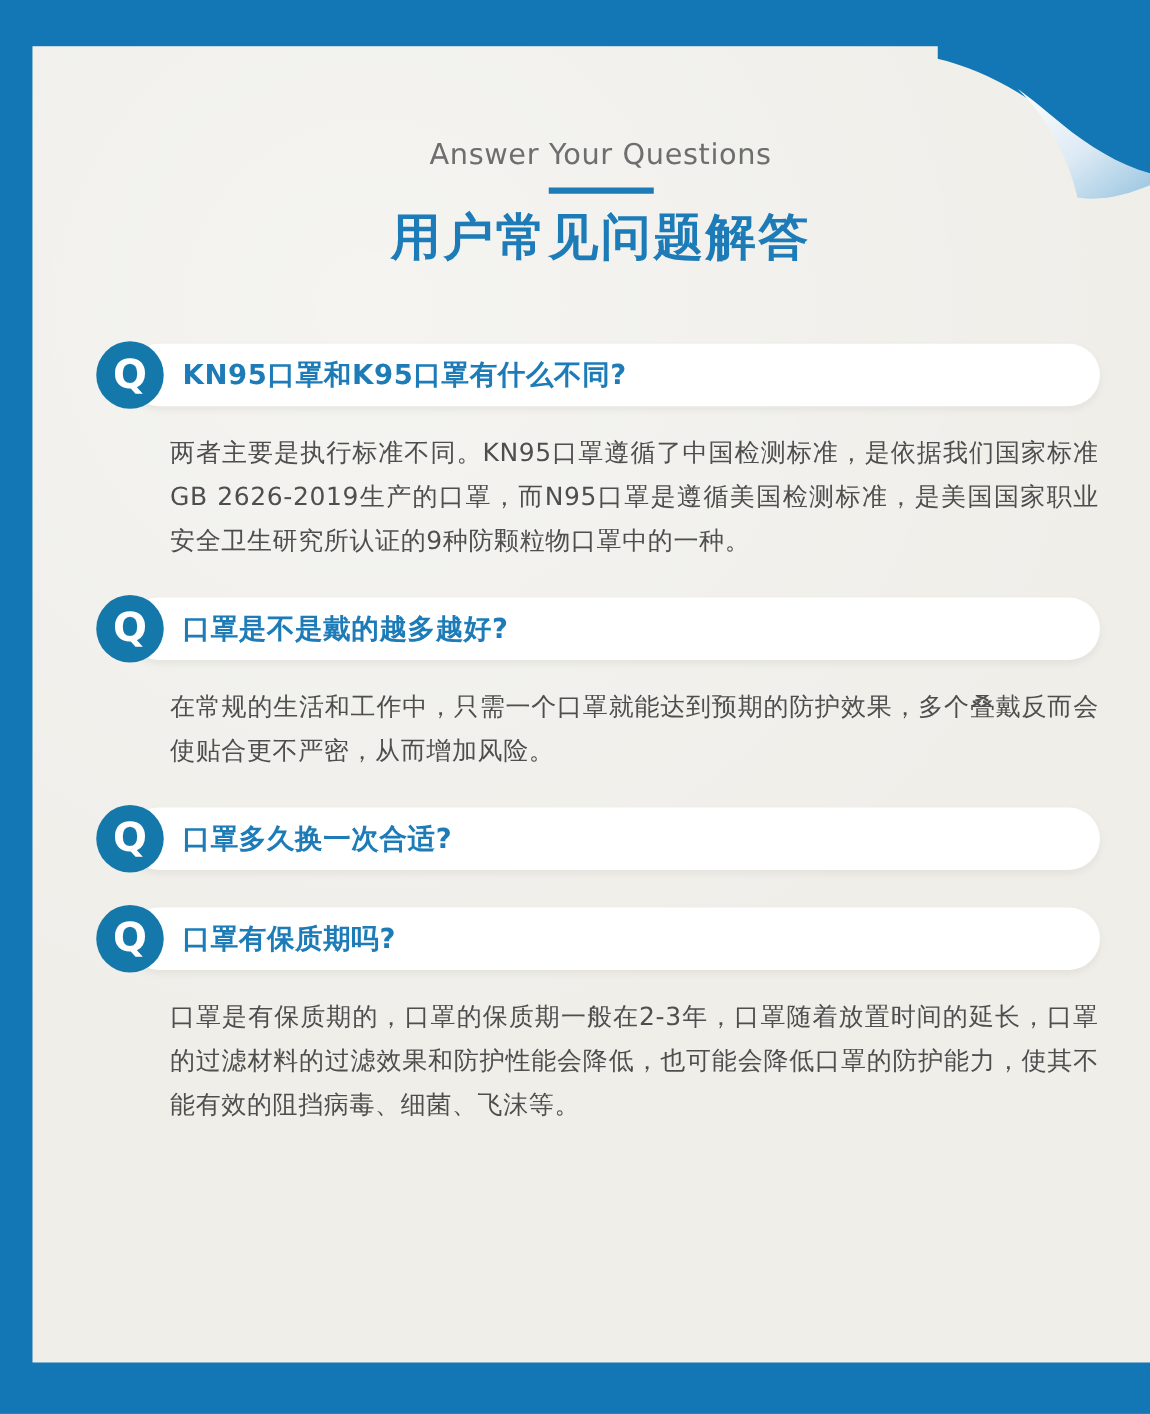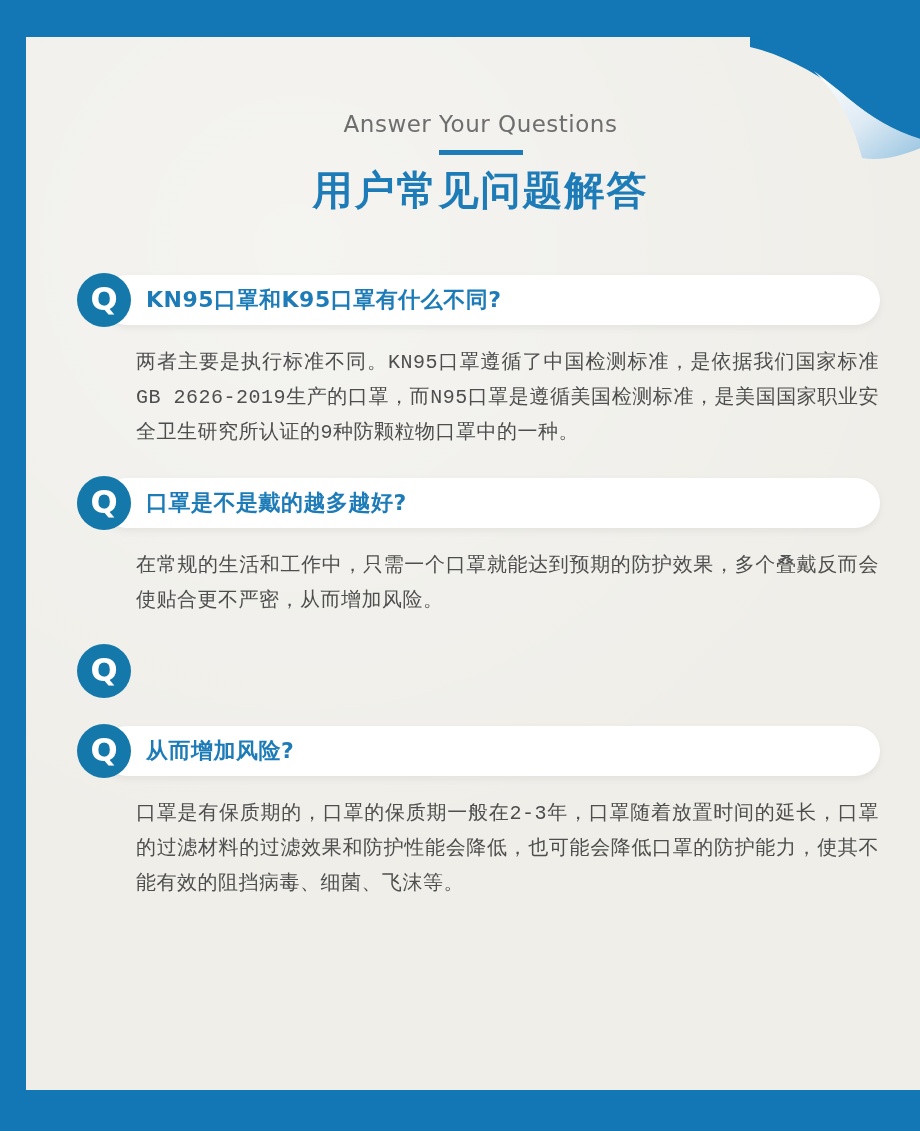--- a/index.html
+++ b/index.html
@@ -87,21 +87,20 @@
     padding-bottom: 2px;
   }
 
   .answer {
     margin: 18px 56px 0 110px;
     font-size: 20px;
     line-height: 35px;
     color: #4e4e4e;
     text-align: justify;
     letter-spacing: .5px;
-    font-family: Liberation Mono, monospace;
   }
 </style>
 </head>
 <body>
 
 <div class="stage">
   <div class="paper">
 
     <svg class="corner" viewBox="0 0 186 131" aria-hidden="true">
       <defs>
@@ -139,28 +138,31 @@
           <div class="q-pill">
             <span class="q-text">口罩是不是戴的越多越好?</span>
           </div>
         </div>
         <p class="answer">在常规的生活和工作中，只需一个口罩就能达到预期的防护效果，多个叠戴反而会使贴合更不严密，从而增加风险。</p>
       </section>
 
       <section class="faq-item">
         <div class="q-row">
           <div class="q-badge">Q</div>
+          <div class="q-pill">
+            <span class="q-text">口罩多久换一次合适?</span>
+          </div>
         </div>
       </section>
 
       <section class="faq-item">
         <div class="q-row">
           <div class="q-badge">Q</div>
           <div class="q-pill">
-            <span class="q-text">从而增加风险?</span>
+            <span class="q-text">口罩有保质期吗?</span>
           </div>
         </div>
         <p class="answer">口罩是有保质期的，口罩的保质期一般在2-3年，口罩随着放置时间的延长，口罩的过滤材料的过滤效果和防护性能会降低，也可能会降低口罩的防护能力，使其不能有效的阻挡病毒、细菌、飞沫等。</p>
       </section>
 
     </div>
   </div>
 </div>
 
 </body></html>

